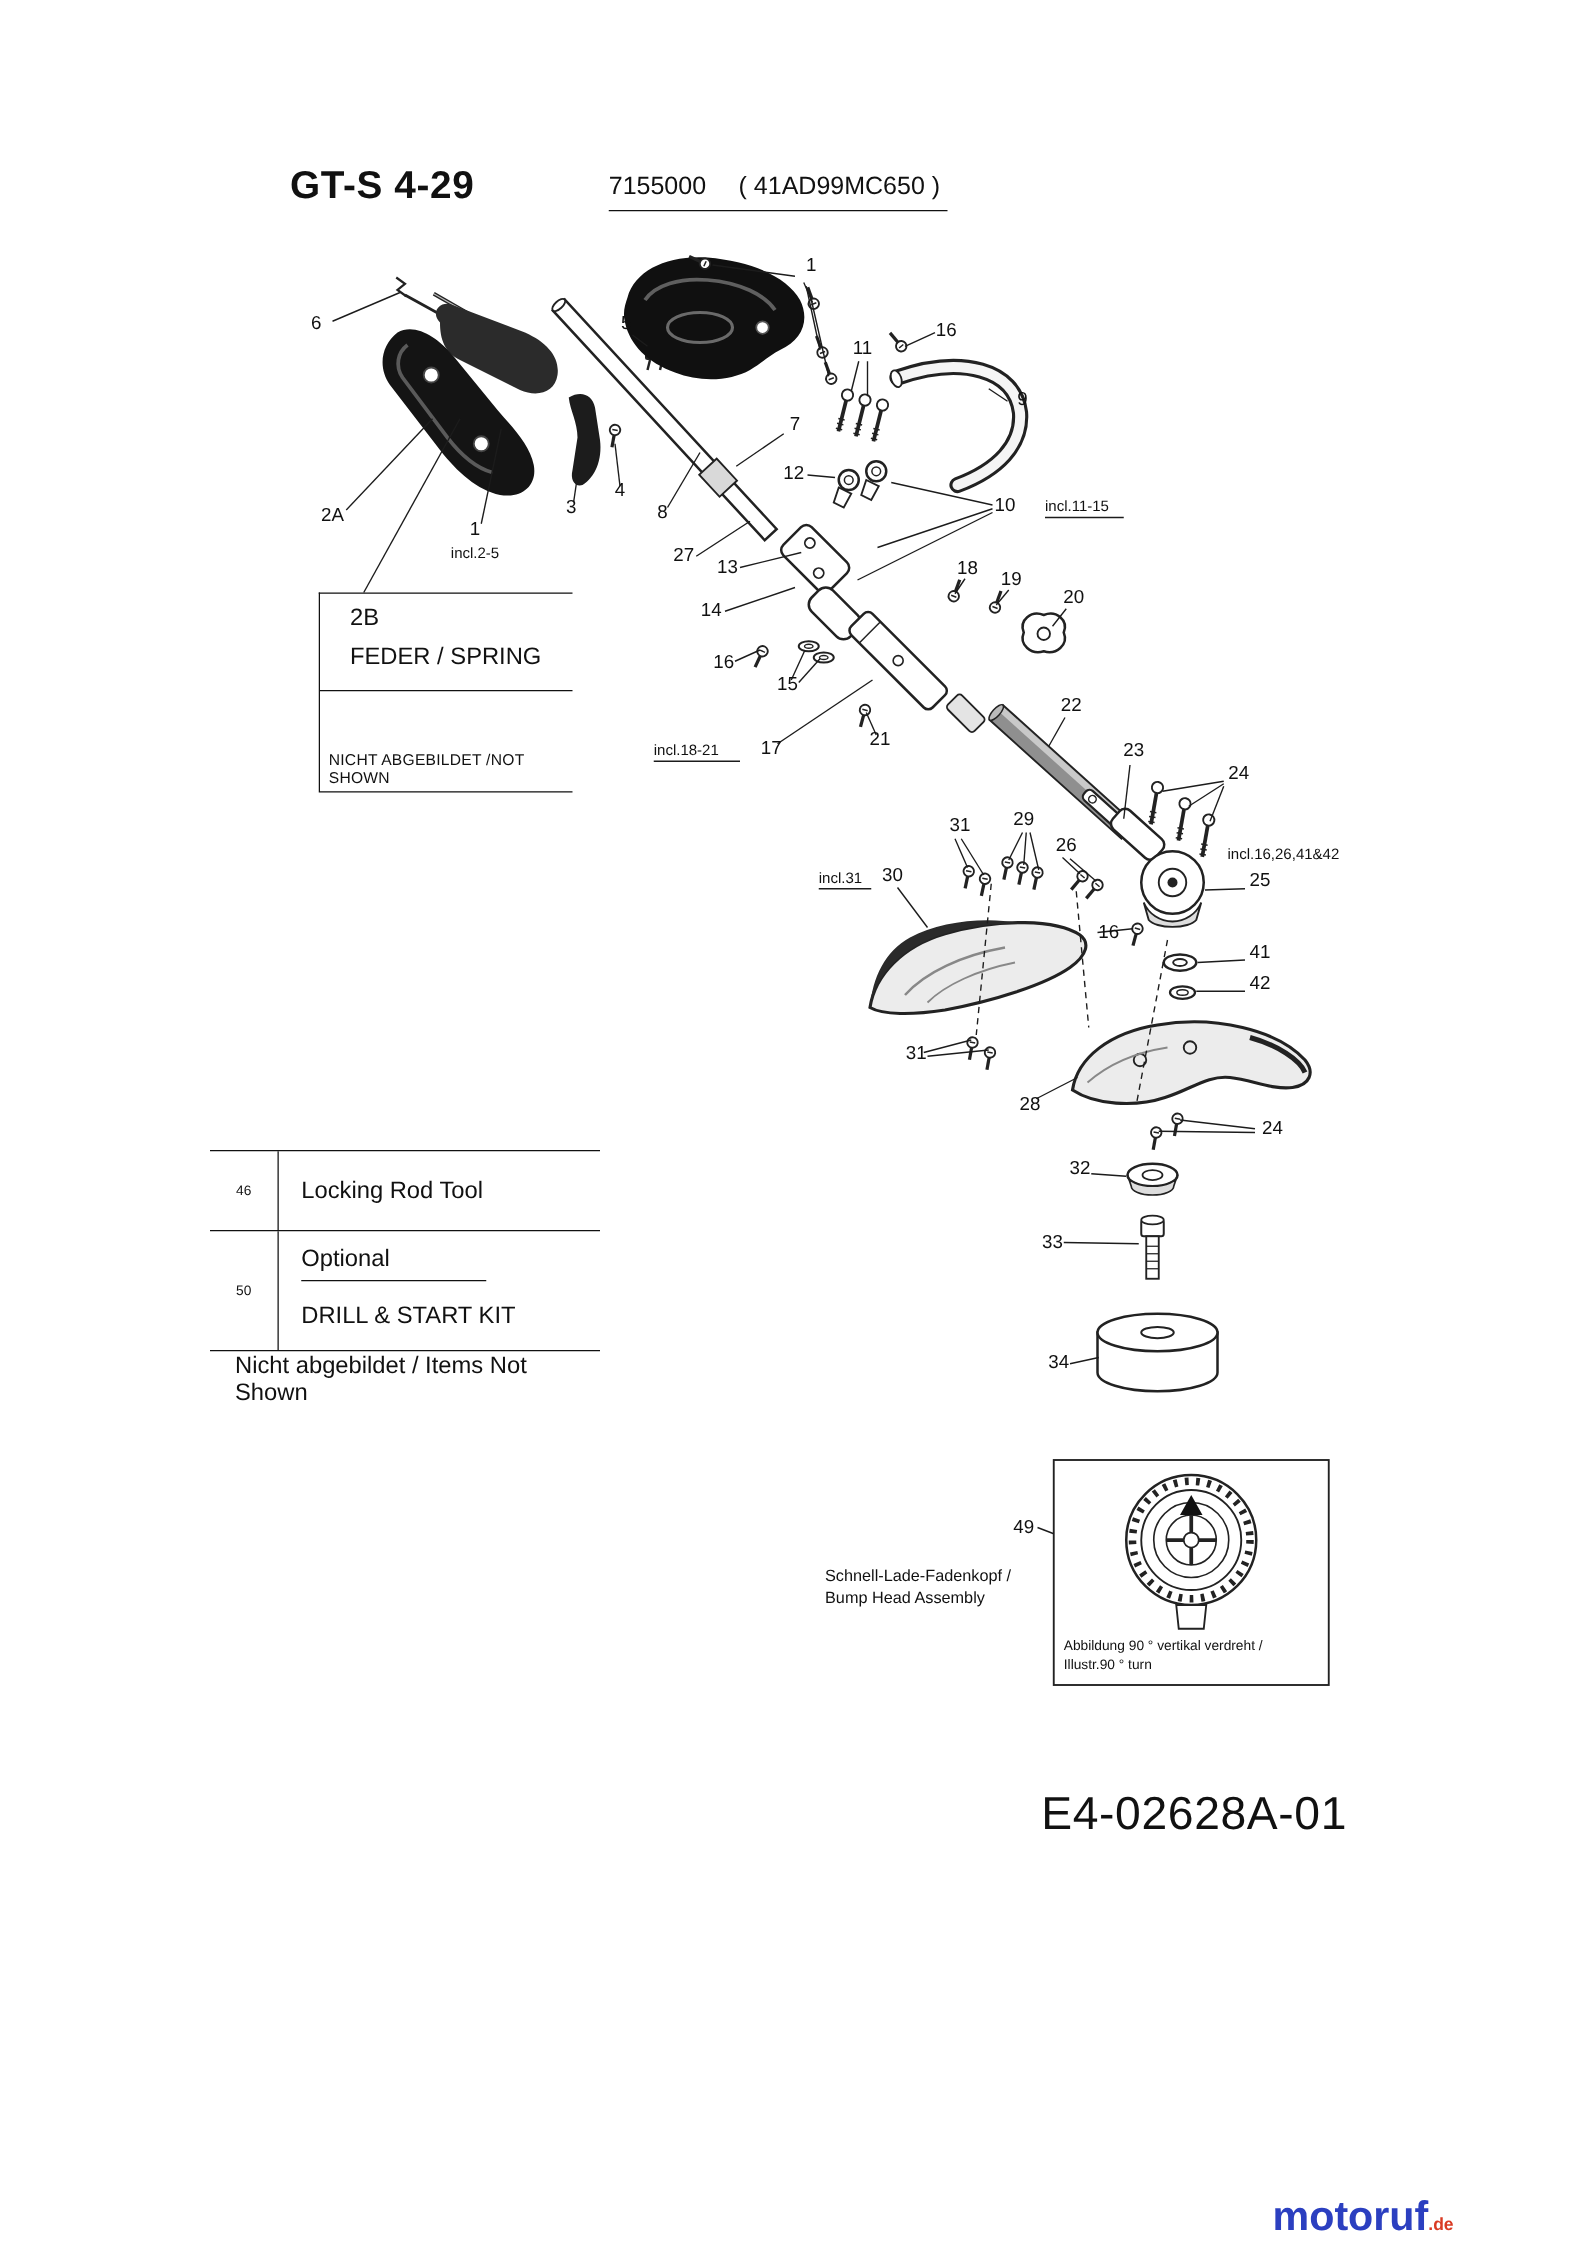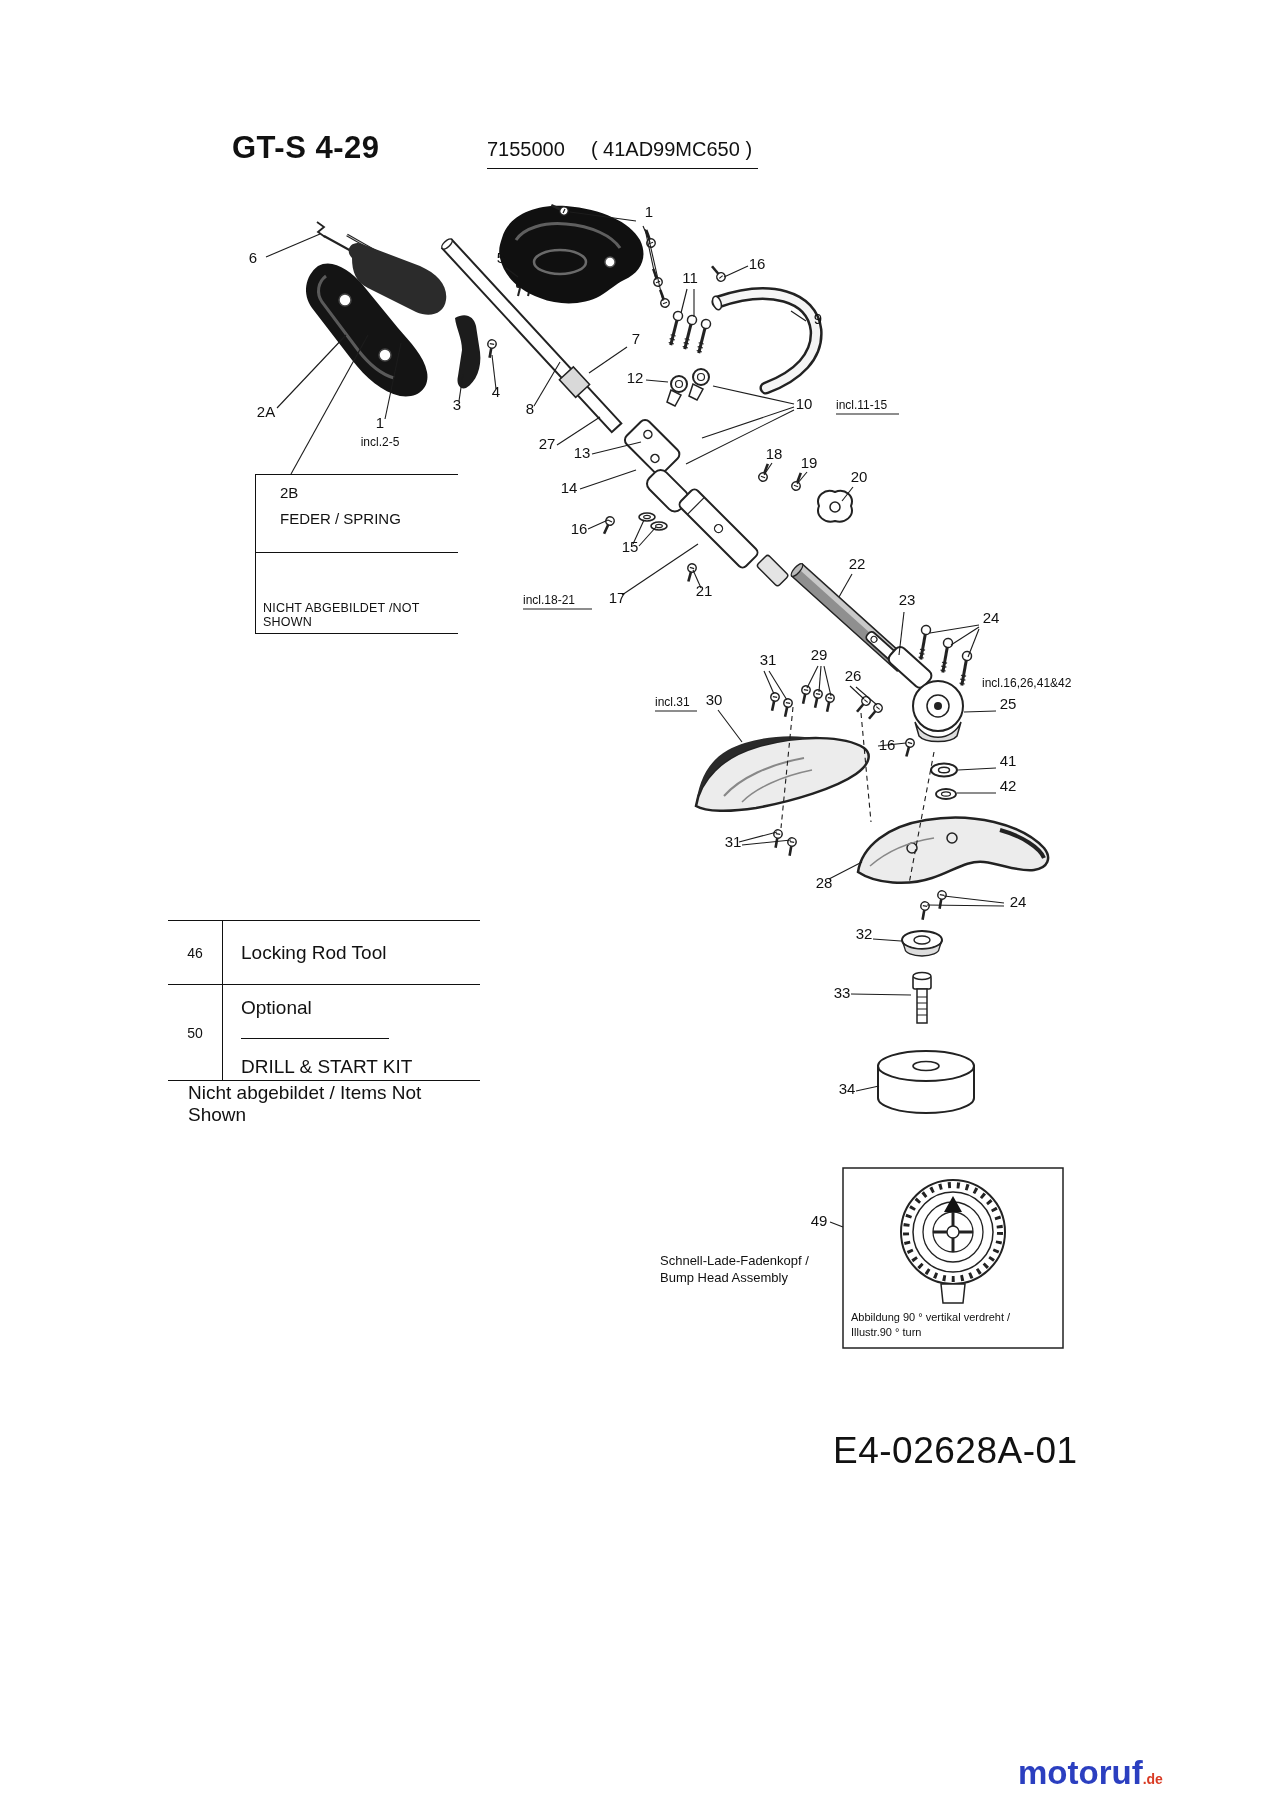--- a/index.html
+++ b/index.html
@@ -5,34 +5,34 @@
   html,body{margin:0;padding:0;background:#fff;}
   .page{position:relative;width:1272px;height:1800px;background:#fff;overflow:hidden;
         font-family:"Liberation Sans",sans-serif;color:#111;}
   .abs{position:absolute;}
   
   .title{left:232px;top:130px;font-size:31px;font-weight:bold;letter-spacing:0.5px;}
   .subtitle{left:487px;top:138px;font-size:20px;padding:0 6px 7px 0;border-bottom:1.6px solid #111;}
   .subtitle .variant{margin-left:26px;}
   
   .spring-box{left:255px;top:474px;width:202px;border-top:1.5px solid #111;border-left:1.5px solid #111;}
-  .sb-main{height:68px;border-bottom:1.5px solid #111;padding:9px 0 0 24px;font-size:15px;}
+  .sb-main{height:68px;border-bottom:1.5px solid #111;padding:9px 0 0 24px;font-size:19px;}
   .sb-main .sb-id{display:block;margin-bottom:9px;}
   .sb-note{height:36px;border-bottom:1.5px solid #111;display:flex;align-items:center;
            padding-left:7px;font-size:12.5px;letter-spacing:0.2px;margin-top:44px;}
   
   .parts-table{left:168px;top:920px;width:312px;}
   .pt-row{display:flex;border-bottom:1.5px solid #111;}
   .pt-row.first{border-top:1.5px solid #111;}
   .pt-num{width:54px;flex:none;border-right:1.5px solid #111;display:flex;align-items:center;
-          justify-content:center;font-size:14px;}
+          justify-content:center;font-size:11px;}
   .pt-label{flex:1;display:flex;align-items:center;padding-left:18px;font-size:19px;}
   .r1{height:63px;} .r2{height:62px;} .r3{height:95px;}
   .pt-label.block{display:block;padding-top:12px;}
-  .optional{display:inline-block;min-width:148px;border-bottom:1.4px solid #111;padding-bottom:19px;}
+  .optional{display:inline-block;min-width:148px;border-bottom:1.4px solid #111;padding-bottom:5px;}
   .drill{margin-top:17px;}
   .pt-footer{display:flex;height:45px;flex-direction:column;}
   .pt-footer .pt-num{border-right:1.5px solid #111;}
   .pt-footer .pt-label{padding-left:20px;}
   
   .bump-caption{left:660px;top:1252px;font-size:13px;line-height:17px;}
   .bump-note{left:851px;top:1310px;width:202px;font-size:11px;line-height:15px;}
   
   .doc-number{left:833px;top:1402px;font-size:37px;letter-spacing:0.5px;margin-top:28px;}
   .logo{left:970px;top:1754px;}

